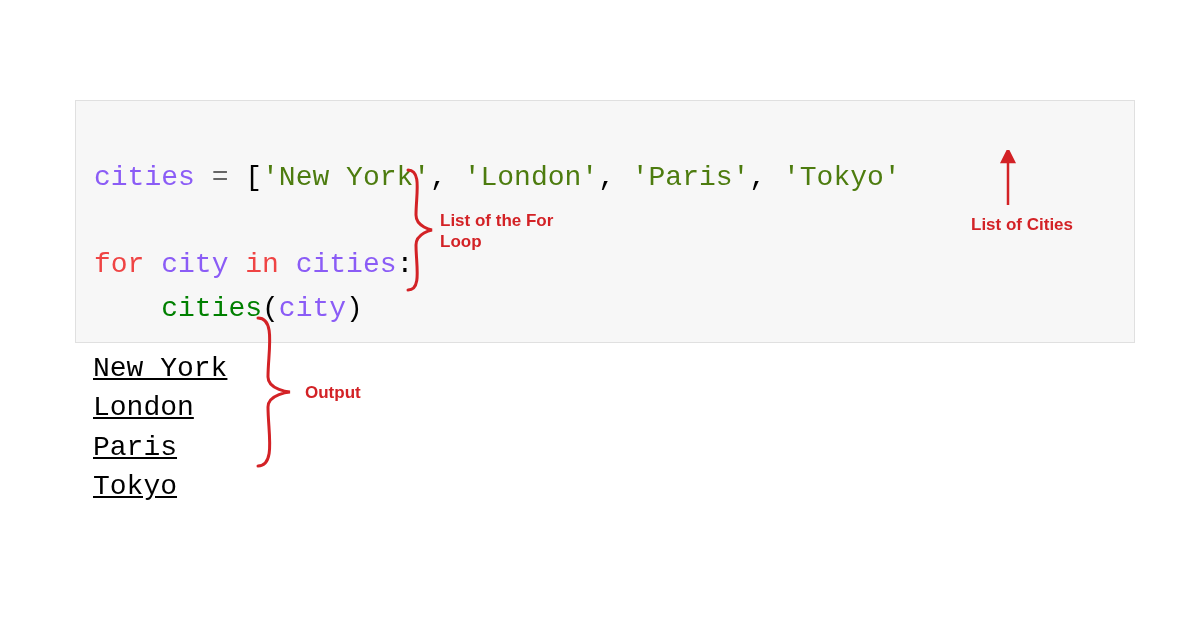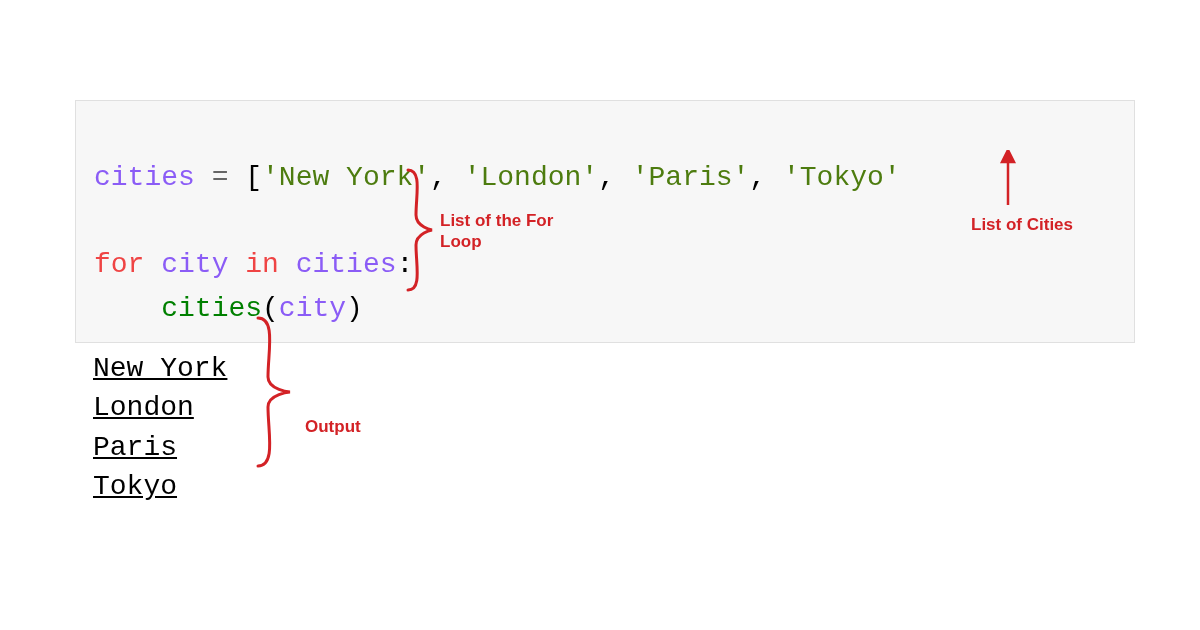--- a/index.html
+++ b/index.html
@@ -93,15 +93,15 @@
   <line x1="10" y1="55" x2="10" y2="8"></line>
   <polygon points="10,0 4,12 16,12"></polygon>
 </svg>
 <div class="annotation" style="left:960px; top:214px;margin-left:11px;">
   <span>List of Cities</span>
 </div>
 
 <svg class="brace" style="left:250px; top:312px;" width="50" height="160" viewBox="0 0 50 160">
   <path d="M 8 6 C 26 6, 18 40, 18 65 C 18 78, 40 80, 40 80 C 40 80, 18 82, 18 95 C 18 120, 26 154, 8 154"></path>
 </svg>
-<div class="annotation" style="left:305px; top:382px;margin-top:34px;">
+<div class="annotation" style="left:305px; top:382px;">
   <span>Output</span>
 </div>
 
 </body></html>

